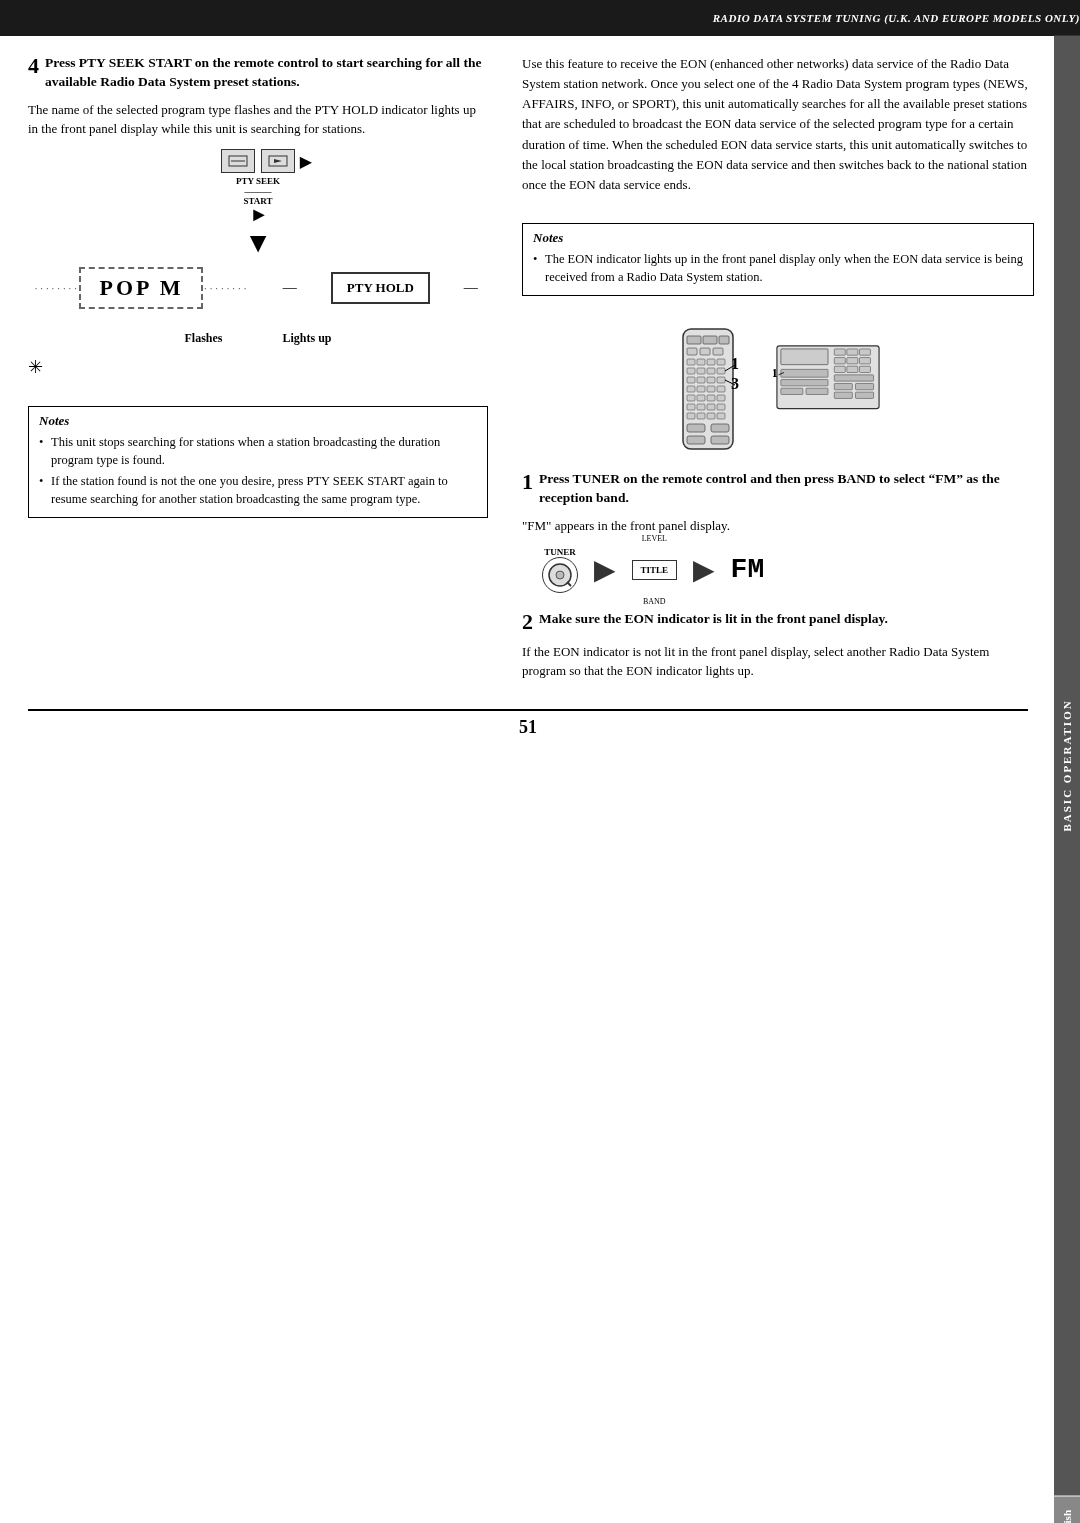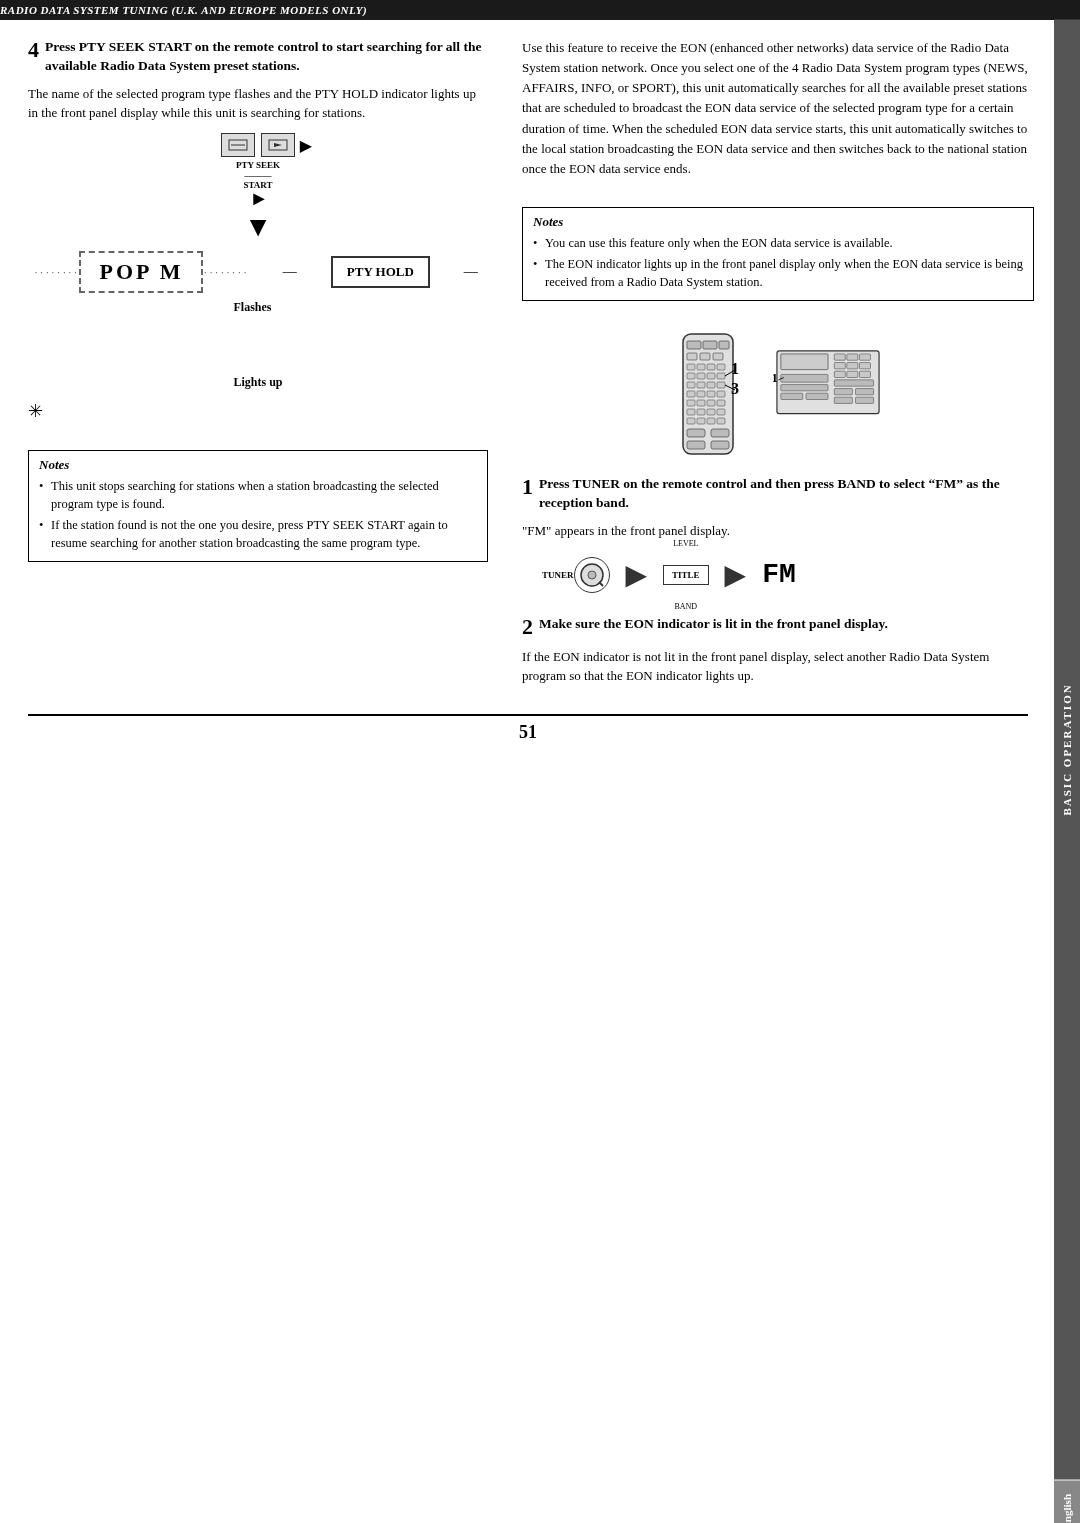--- a/index.html
+++ b/index.html
@@ -11,26 +11,26 @@
       font-family: 'Times New Roman', Times, serif;
       font-size: 13.5px;
       color: #000;
       position: relative;
     }
 
     
     .header-bar {
       background: #1a1a1a;
       color: #fff;
-      text-align: left;
+      text-align: right;
       font-size: 11px;
       font-style: italic;
       font-weight: bold;
       letter-spacing: 0.5px;
-      padding: 4px 0;
+      padding: 12px 0;
       width: 100%;
     }
 
     
     .main-content {
       display: flex;
       flex-direction: row;
       padding: 18px 20px 18px 28px;
       gap: 24px;
     }
@@ -165,23 +165,22 @@
       white-space: nowrap;
     }
 
     .dash-connector {
       font-size: 14px;
       margin: 0 4px;
     }
 
     .flashes-lights-row {
       display: flex;
-      flex-direction: column;
       gap: 60px;
-      margin-top: 1px;
+      margin-top: 16px;
       font-size: 12px;
       font-weight: bold;
     }
 
     .sun-icon {
       font-size: 18px;
       margin: 8px 0 2px 0;
     }
 
     
@@ -410,36 +409,35 @@
             <span>Lights up</span>
           </div>
         </div>
 
         <div class="sun-icon">✳</div>
 
 
         <div class="notes-box">
           <div class="notes-title">Notes</div>
           <ul class="notes-list">
-            <li>This unit stops searching for stations when a station broadcasting the selected program type is found.</li>
+            <li>This unit stops searching for stations when a station broadcasting the duration program type is found.</li>
             <li>If the station found is not the one you desire, press PTY SEEK START again to resume searching for another station broadcasting the same program type.</li>
           </ul>
         </div>
 
       </div>
 
       <div class="right-column">
 
 
         <div class="body-text">Use this feature to receive the EON (enhanced other networks) data service of the Radio Data System station network. Once you select one of the 4 Radio Data System program types (NEWS, AFFAIRS, INFO, or SPORT), this unit automatically searches for all the available preset stations that are scheduled to broadcast the EON data service of the selected program type for a certain duration of time. When the scheduled EON data service starts, this unit automatically switches to the local station broadcasting the EON data service and then switches back to the national station once the EON data service ends.</div>
 
         <div class="notes-box">
           <div class="notes-title">Notes</div>
           <ul class="notes-list">
-            <li>You can use this feature only when the EON data service is available.</li>
             <li>The EON indicator lights up in the front panel display only when the EON data service is being received from a Radio Data System station.</li>
           </ul>
         </div>
 
         <div class="remote-diagram">
 
           <div style="position:relative;">
             <svg class="remote-svg" viewBox="0 0 90 130" fill="none" xmlns="http://www.w3.org/2000/svg">
               <rect x="10" y="5" width="50" height="120" rx="8" fill="#e0e0e0" stroke="#333" stroke-width="1.5"></rect>
 
@@ -529,21 +527,21 @@
 
         <div style="margin-bottom:10px;">
           <div class="step-header-clearfix">
             <span class="step-number">1</span>
             <span class="step-text bold-text">Press TUNER on the remote control and then press BAND to select “FM” as the reception band.</span>
           </div>
           <div class="step-body">"FM" appears in the front panel display.</div>
 
           <div class="fm-diagram">
 
-            <div style="display:flex;flex-direction:row;align-items:center;">
+            <div style="display:flex;flex-direction:column;">
               <div class="tuner-label">TUNER</div>
               <div class="tuner-icon-circle">
                 <svg width="26" height="26" viewBox="0 0 26 26">
                   <circle cx="13" cy="13" r="11" fill="#ddd" stroke="#333" stroke-width="1.5"></circle>
                   <circle cx="13" cy="13" r="4" fill="#bbb" stroke="#555" stroke-width="1"></circle>
 
                   <line x1="20" y1="20" x2="24" y2="24" stroke="#333" stroke-width="2"></line>
                 </svg>
               </div>
             </div>

